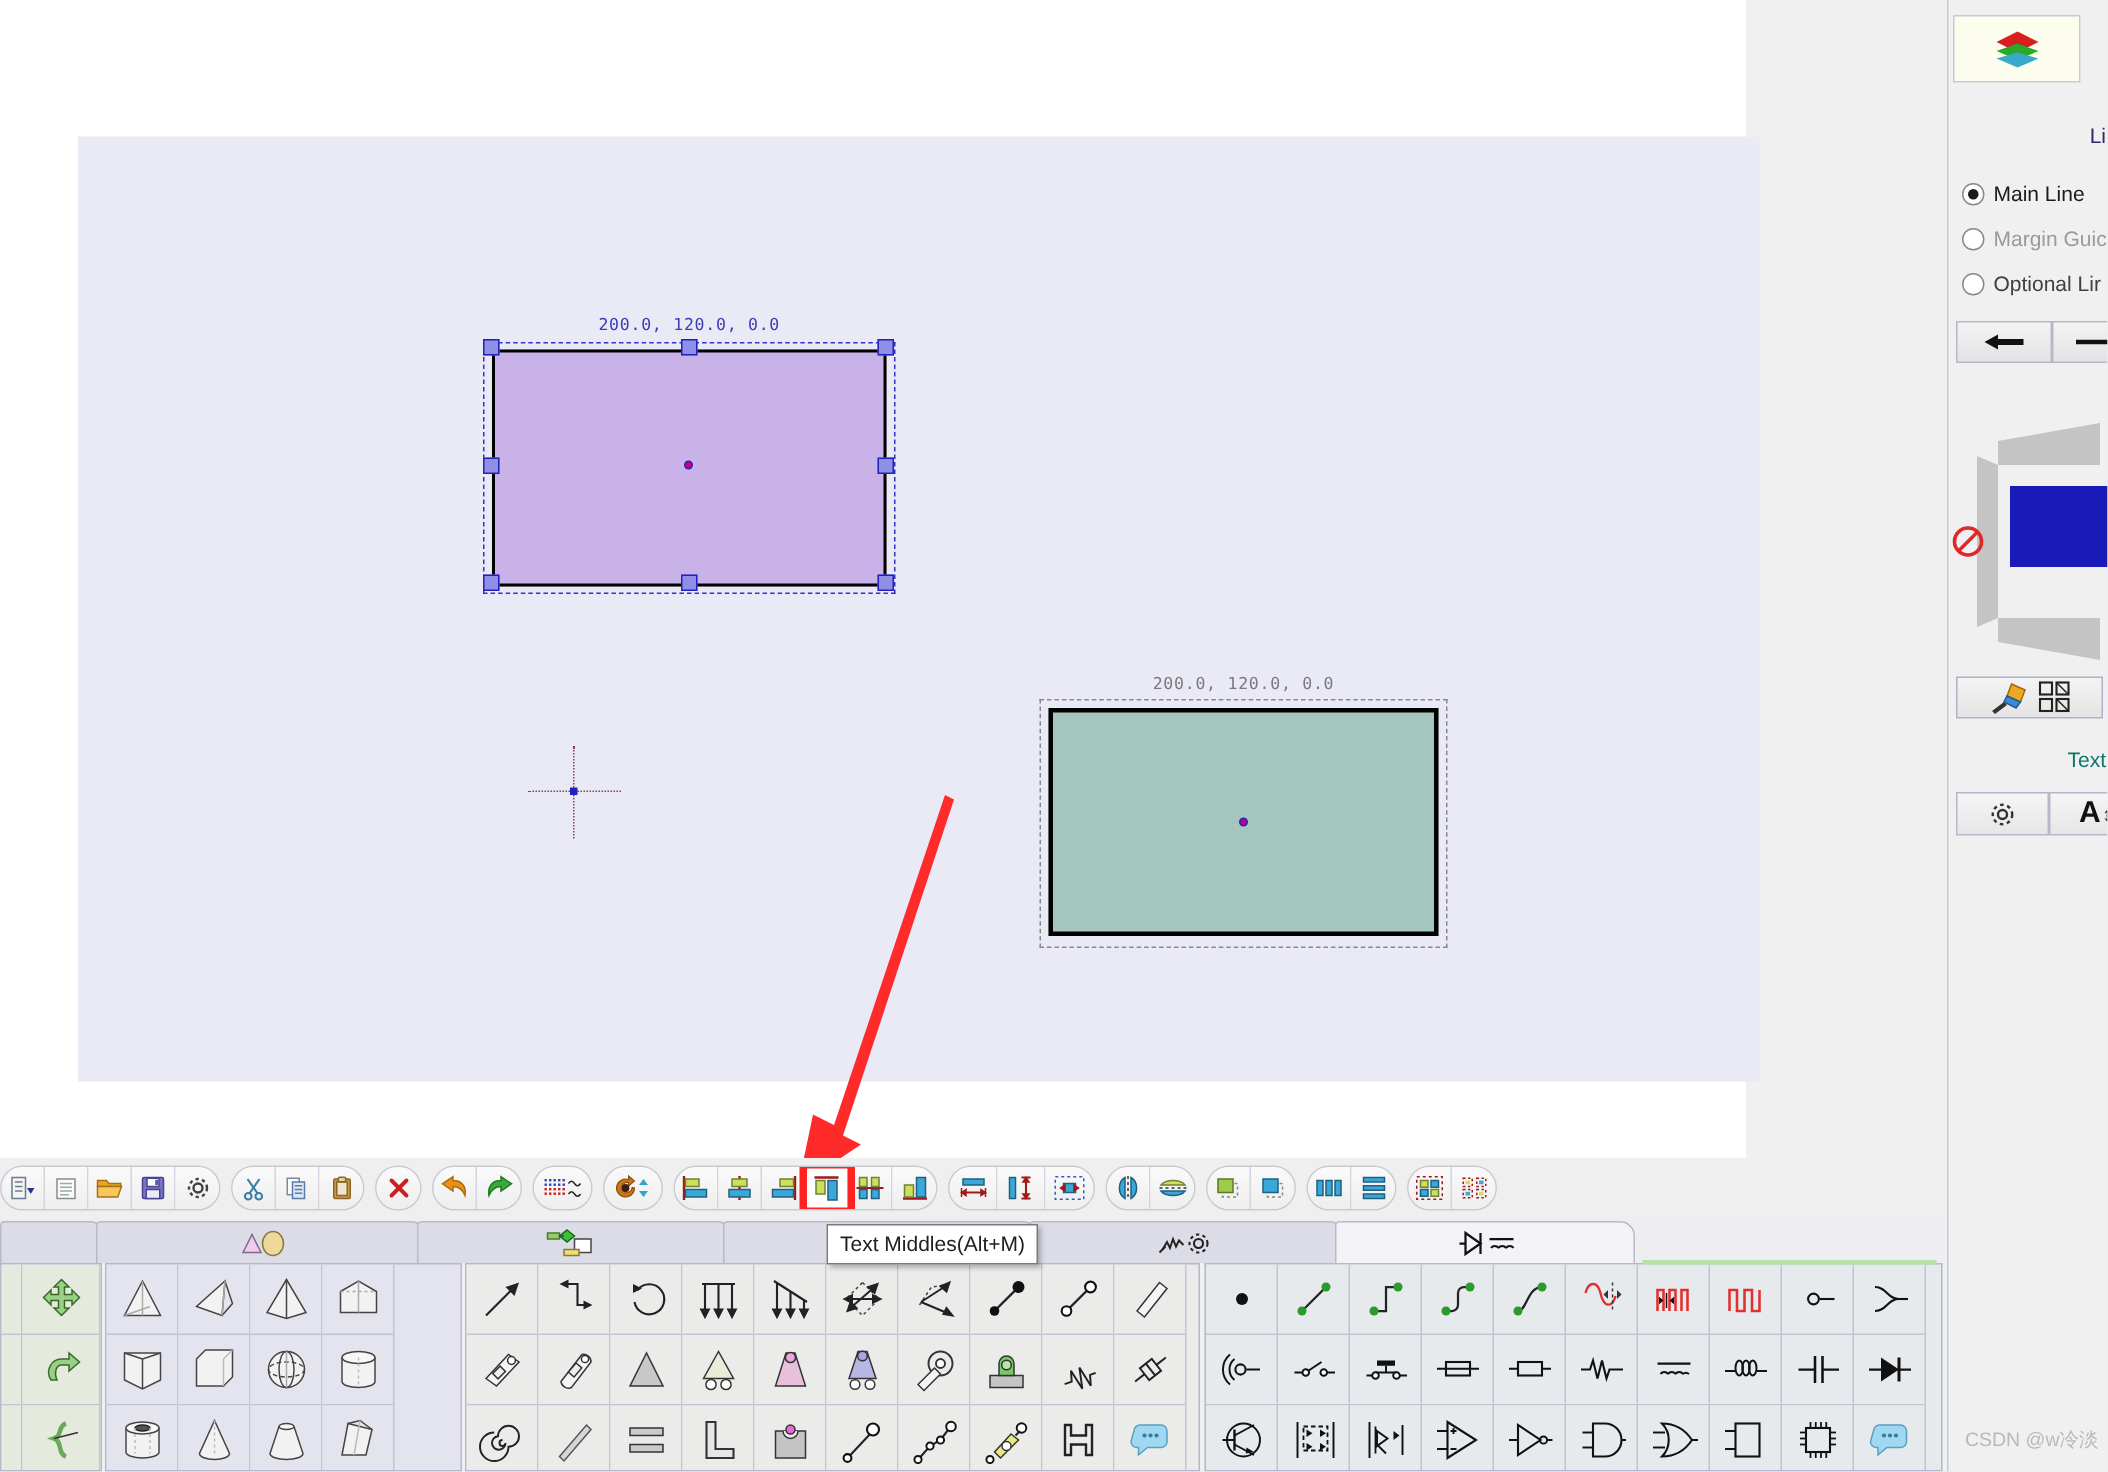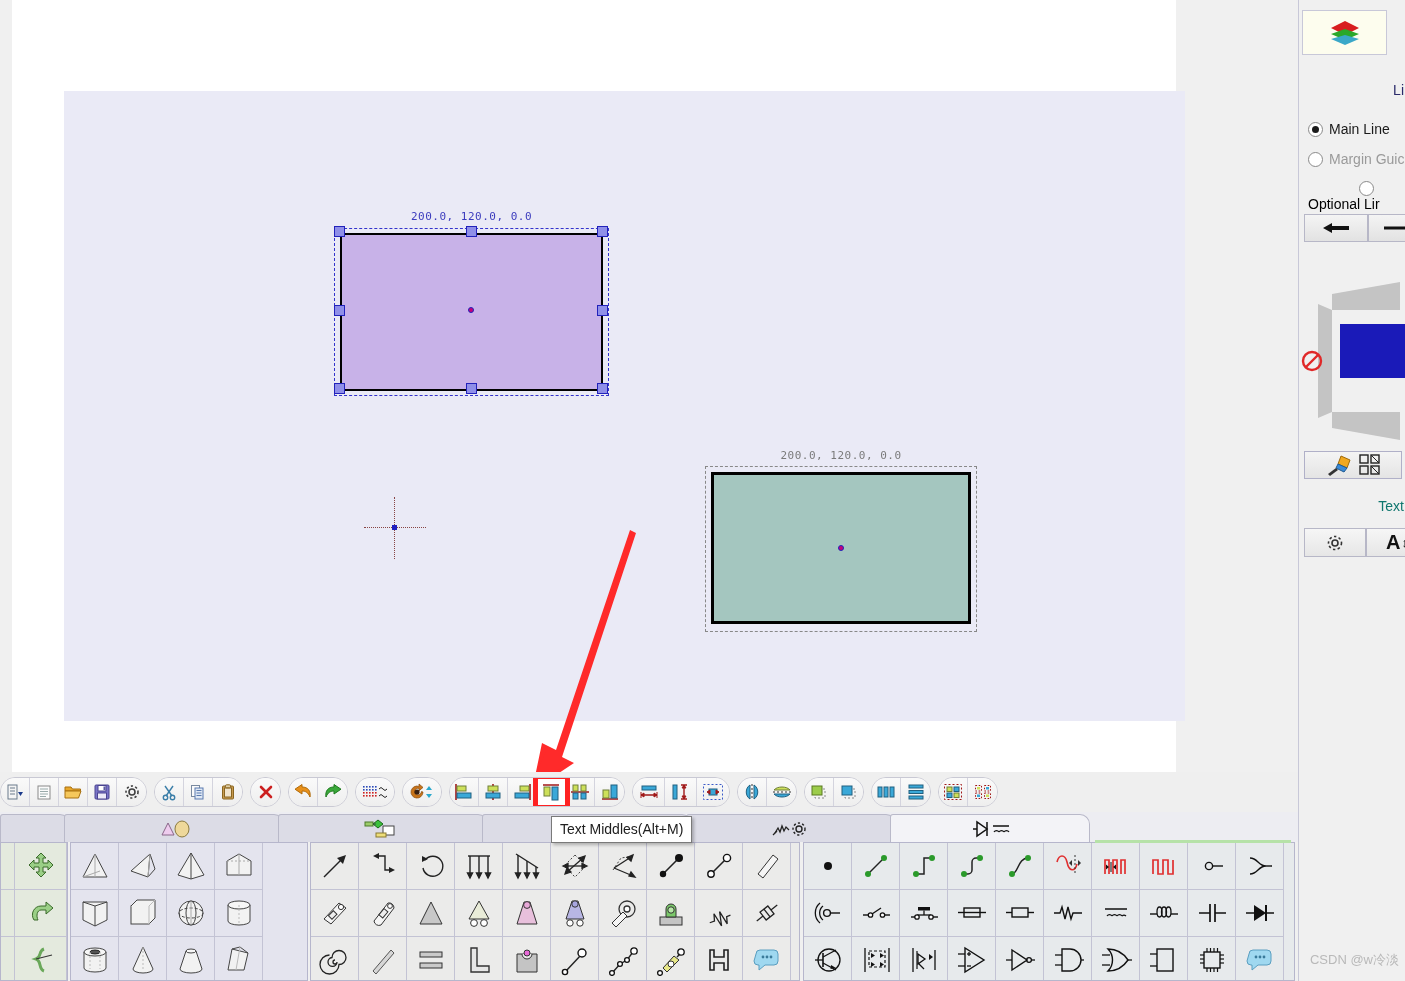--- a/index.html
+++ b/index.html
@@ -12,21 +12,21 @@
   }
   #app {
     position: relative;
     width: 1405px; height: 981px;
     background: #f0f0f0;
   }
 
   
   #canvas-area {
     position: absolute;
-    left: 12px; top: 0;
+    left: 0; top: 0;
     width: 1164px; height: 772px;
     background: #ffffff;
   }
   #canvas-sheet {
     position: absolute;
     left: 52px; top: 91px;
     width: 1121px; height: 630px;
     background: #eaeaf6;
   }
 
@@ -266,21 +266,21 @@
     margin-right: 6px;
     flex: none;
     display: flex; align-items: center; justify-content: center;
   }
   .radio-dot.on::after {
     content: ""; width: 7px; height: 7px; border-radius: 50%;
     background: #1a1a1a;
   }
   #rr1 { top: 121px; color: #1a1a1a; }
   #rr2 { top: 151px; color: #9a9a9a; }
-  #rr3 { top: 181px; color: #000000; flex-direction: column; }
+  #rr3 { top: 181px; color: #404040; }
 
   #rp-btnbar {
     position: absolute;
     left: 5px; top: 214px;
     height: 28px;
     display: flex;
   }
   .rp-btn {
     width: 64px; height: 28px;
     background: linear-gradient(#f4f4f4,#e2e2e2);

